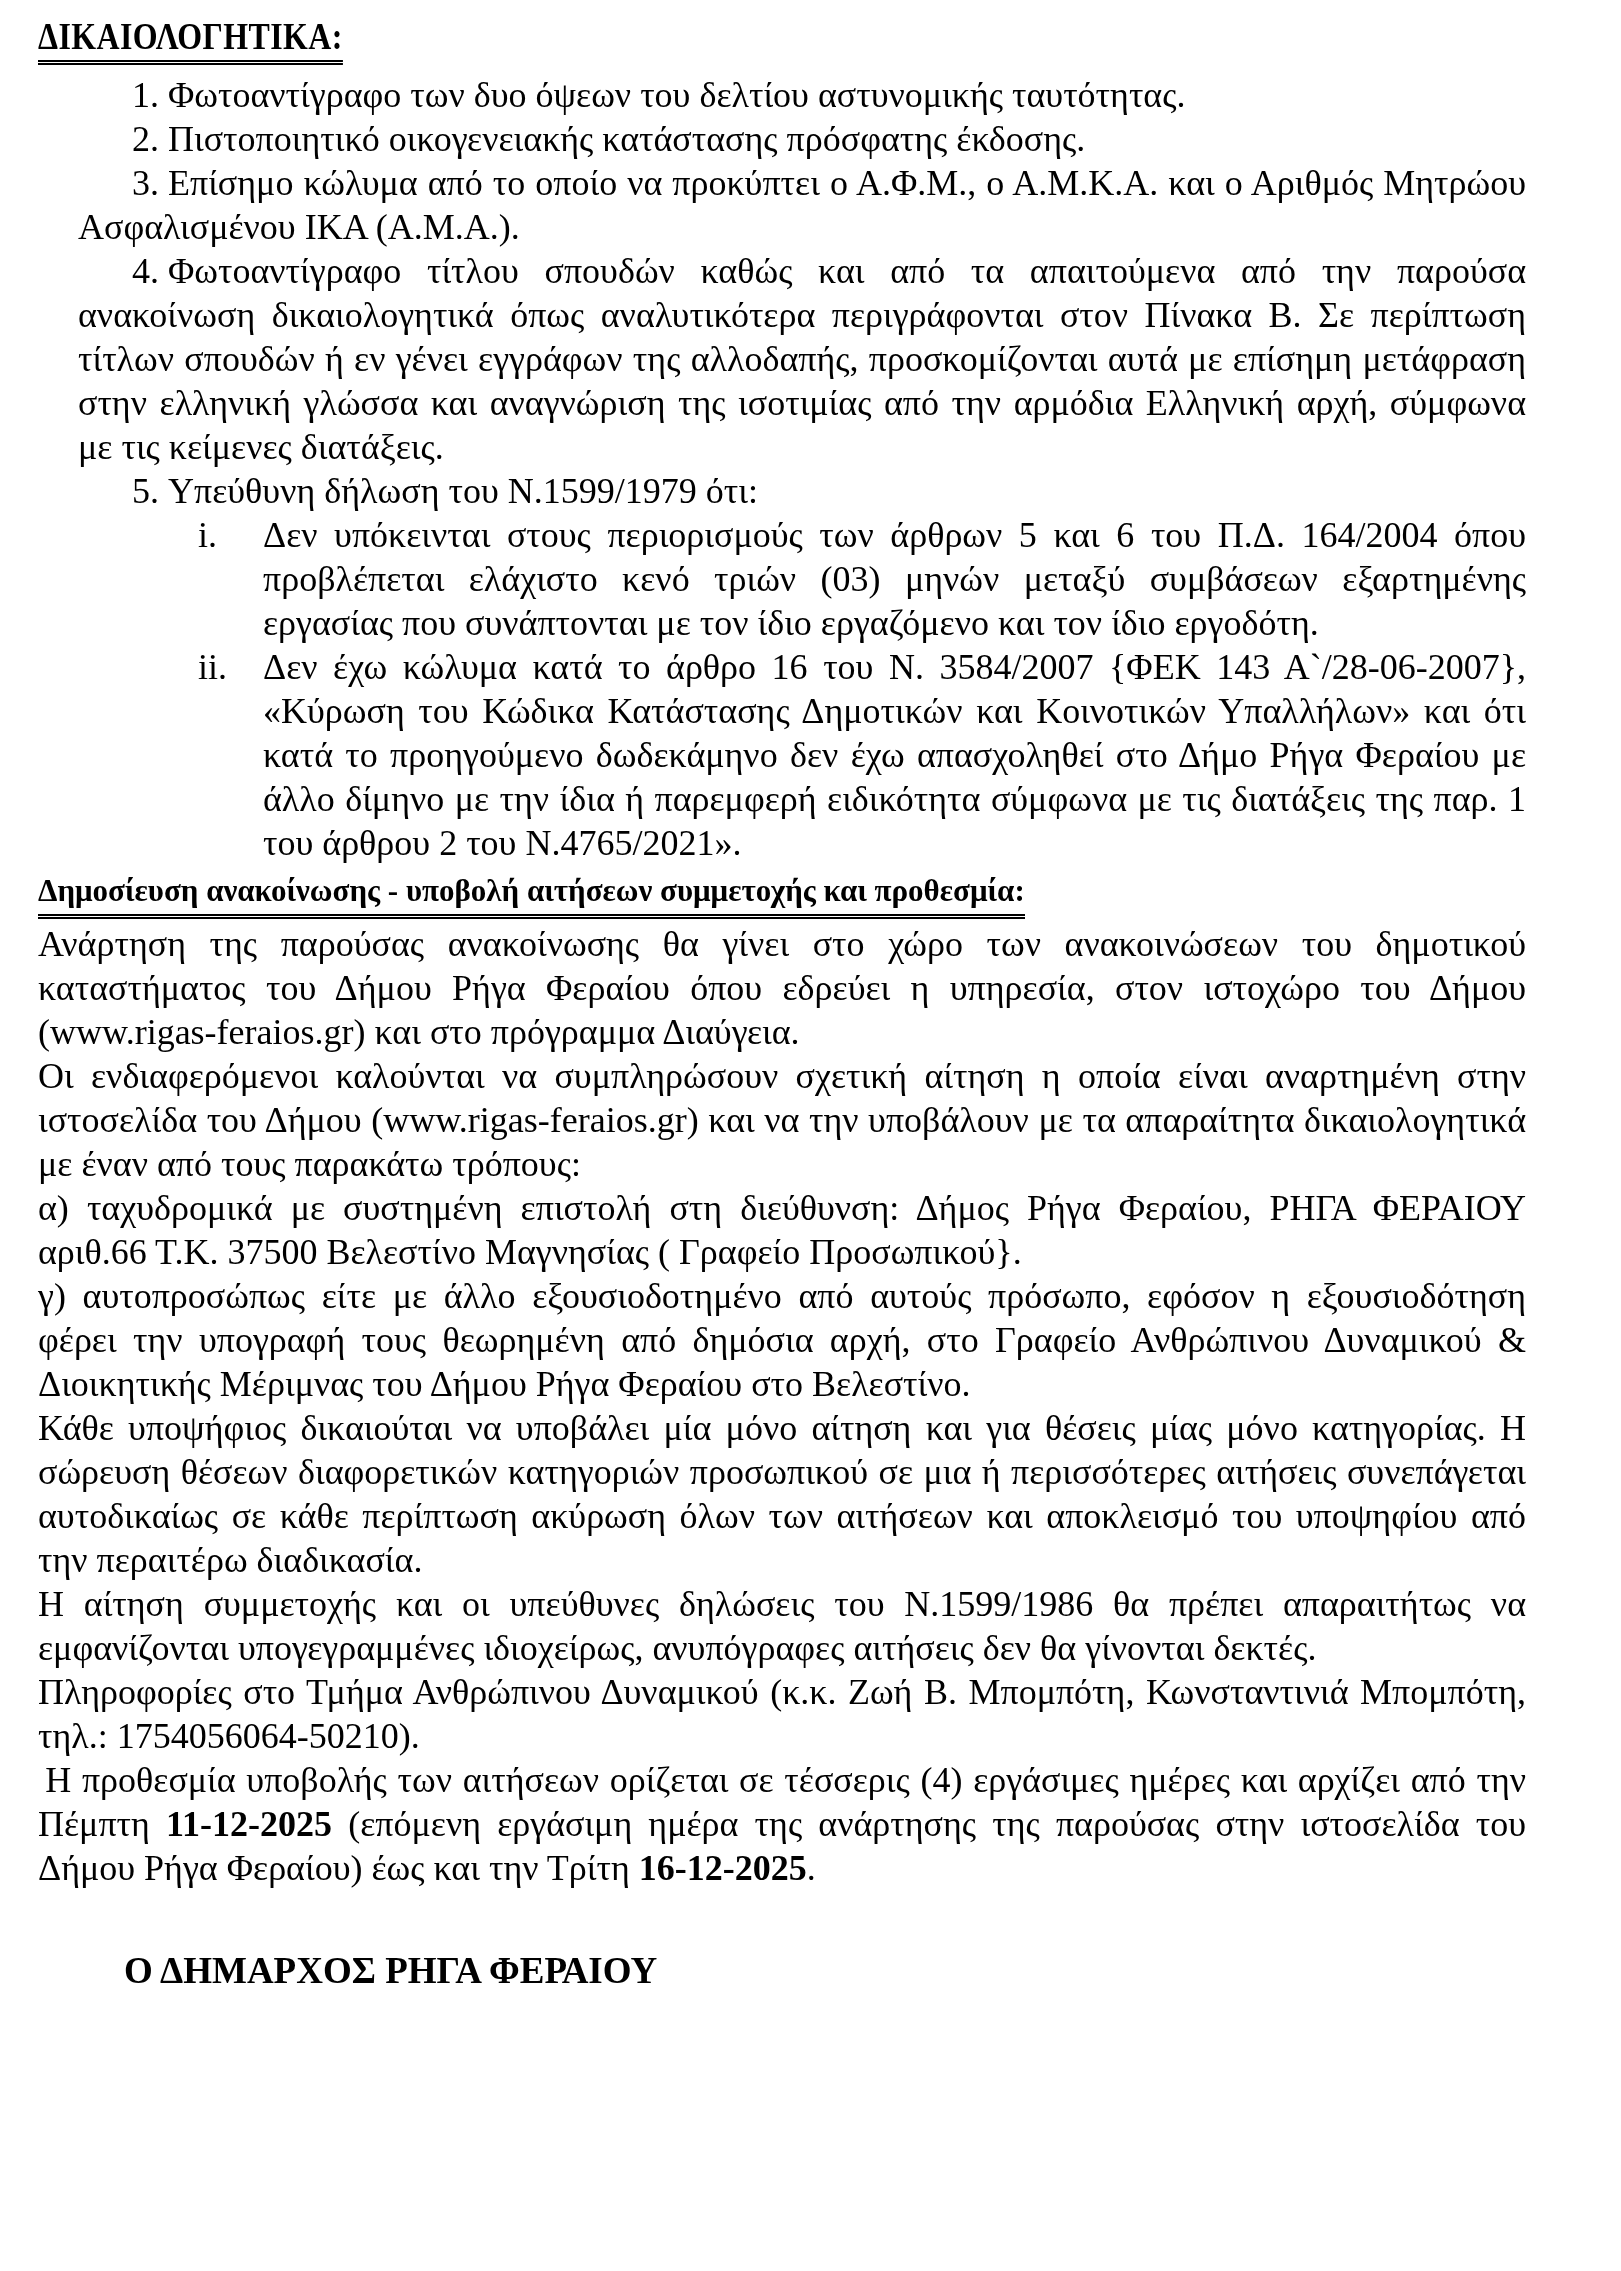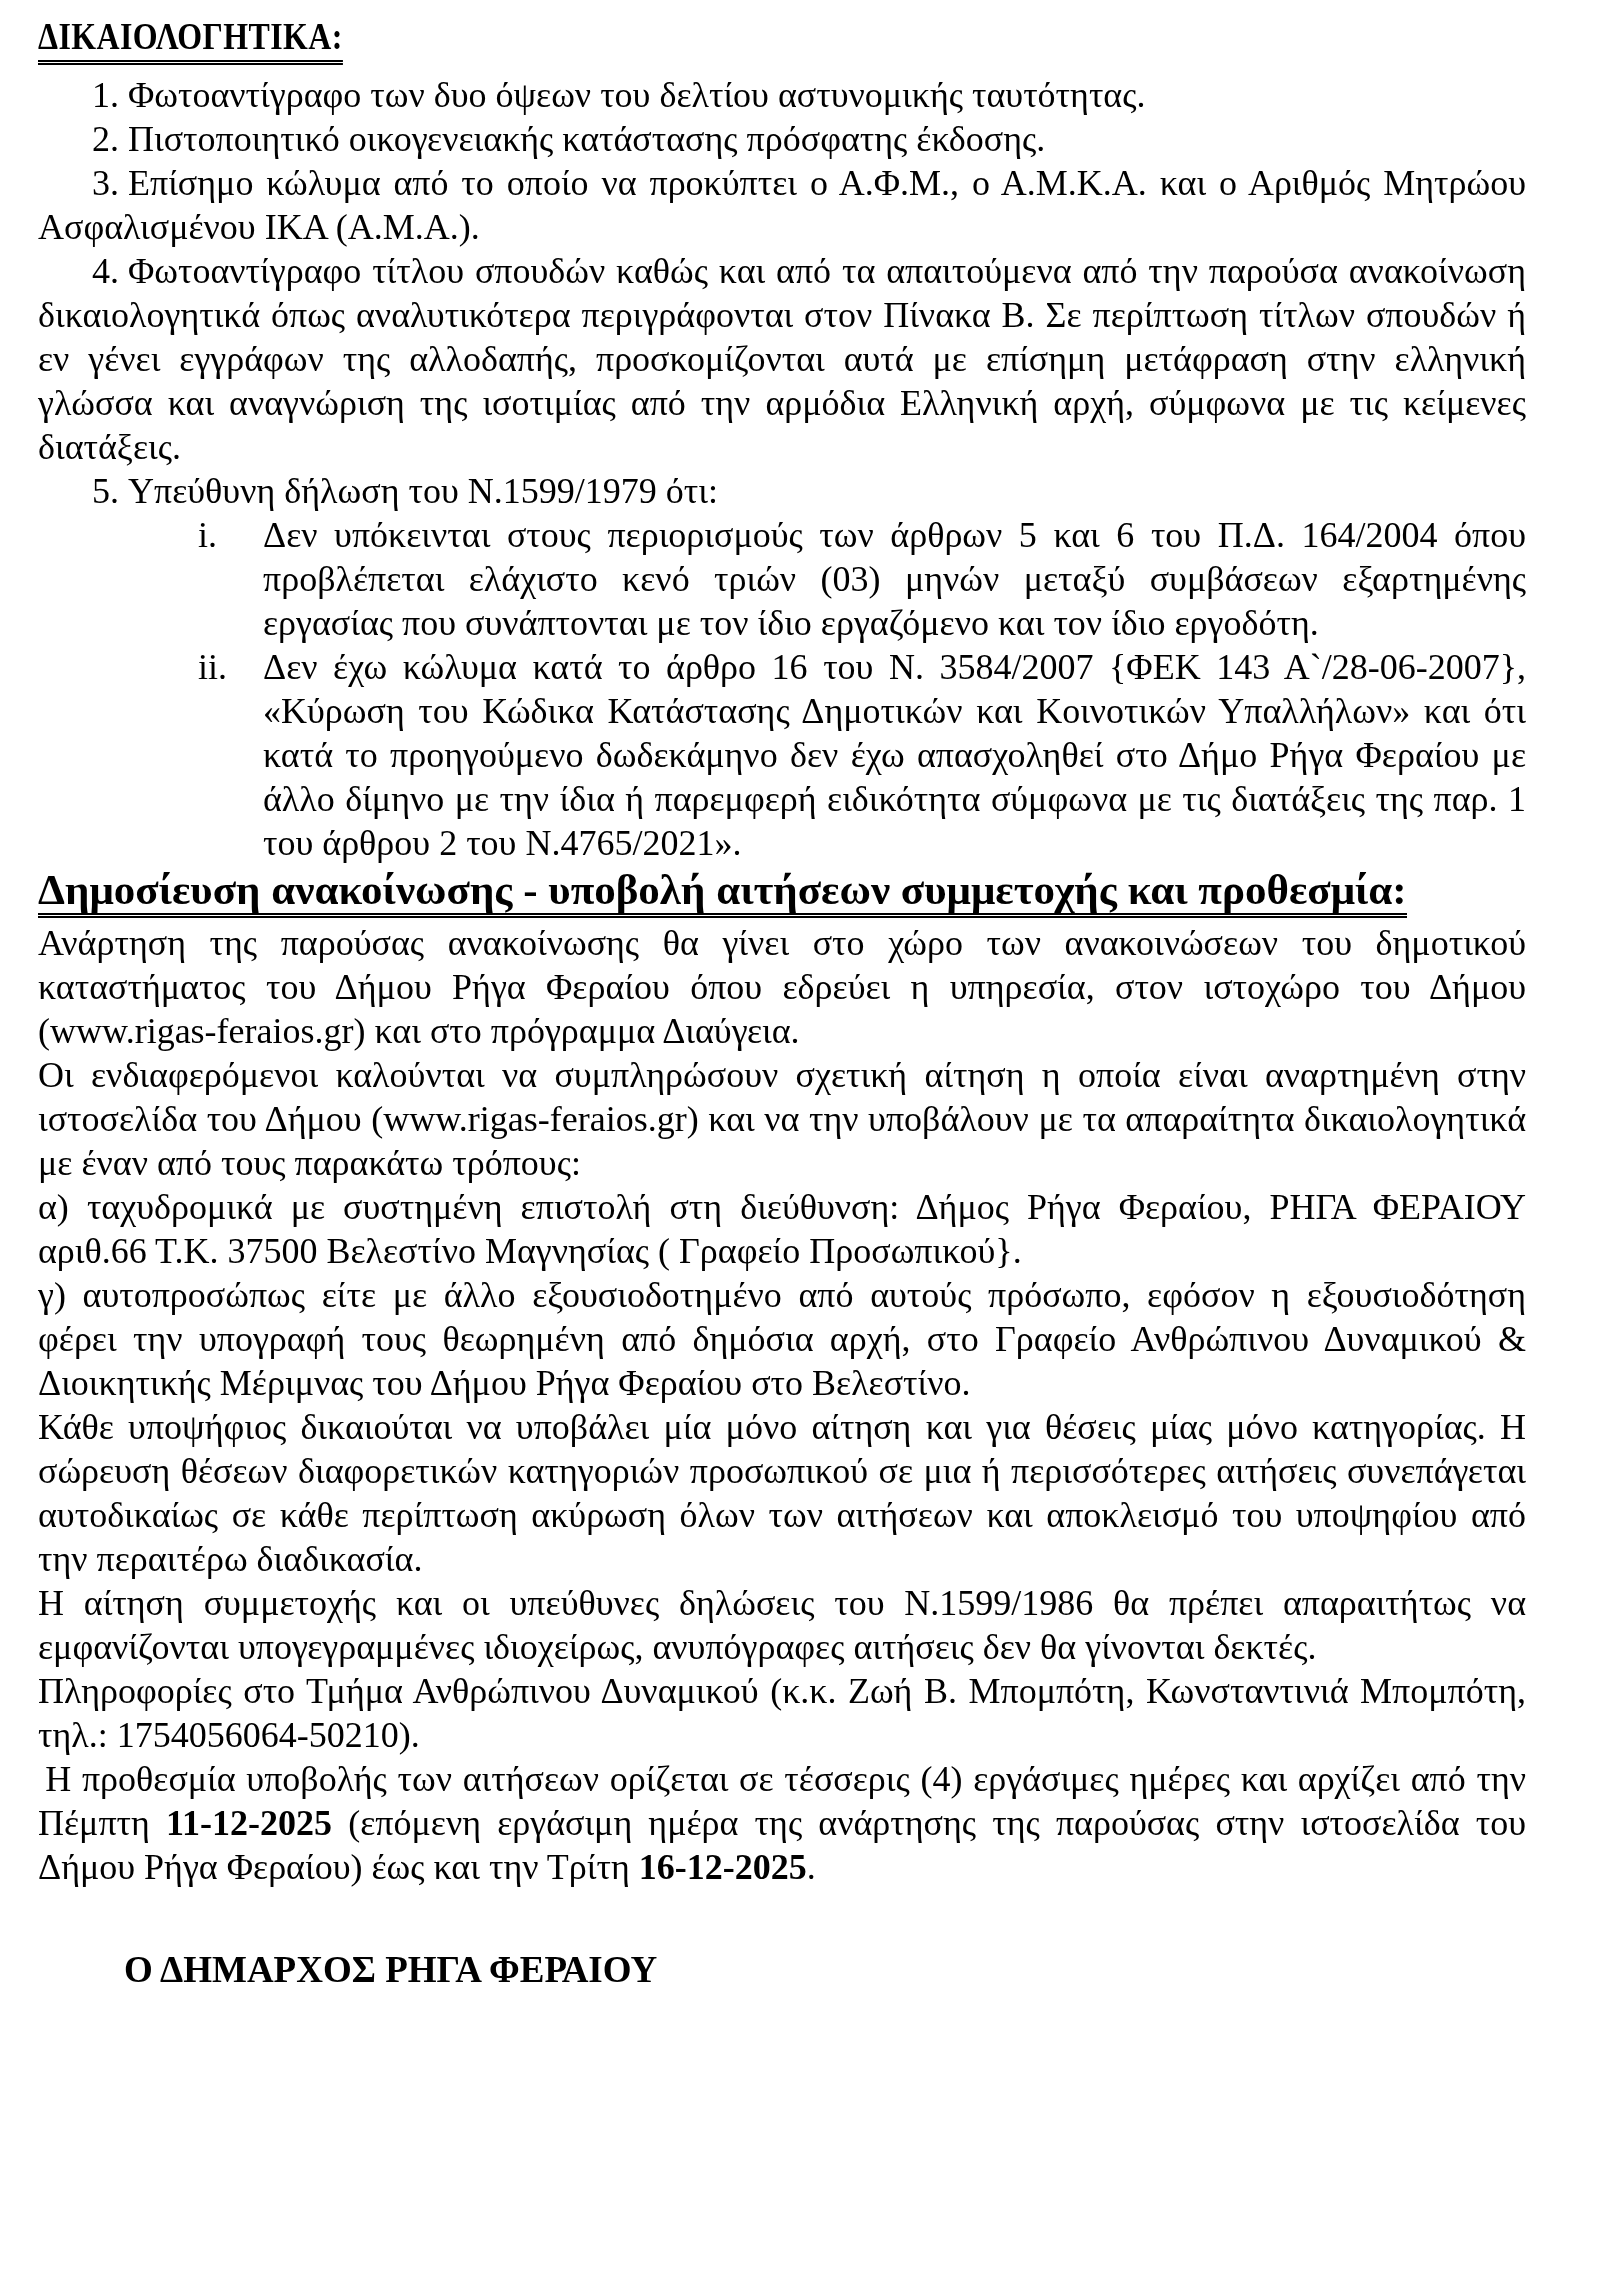--- a/index.html
+++ b/index.html
@@ -6,34 +6,34 @@
   body{
     width:1622px;min-height:2272px;
     color:#000000;
     font-family:"Liberation Serif","DejaVu Serif",serif;
     font-size:36px;line-height:44px;
     -webkit-font-smoothing:antialiased;
   }
   .page{padding:12.6px 96px 54px 38px;box-sizing:border-box;}
   p{margin:0;text-align:justify;}
   
-  .li{text-indent:54px;}
+  .li{text-indent:54px;margin-left:40px;}
   .num{display:inline-block;width:36px;text-indent:0;}
   
   .sub{margin-left:225px;text-indent:-65px;}
   .subnum{display:inline-block;width:65px;text-indent:0;}
   .h1row{margin:0 0 7.2px 0;}
   .h1{
     display:inline-block;font-weight:bold;font-size:38px;line-height:47px;
     letter-spacing:0.5px;border-bottom:5.4px double #000;padding-bottom:0.9px;
     transform:scaleX(0.84);transform-origin:left center;white-space:pre;
   }
   .h2row{margin:2.7px 0 2.7px 0;}
   .h2{
-    display:inline-block;font-weight:bold;font-size:43px;line-height:45px;
+    display:inline-block;font-weight:bold;font-size:31px;line-height:45px;
     border-bottom:5.4px double #000;padding-bottom:0.9px;white-space:pre;
   }
   .email{color:#0000ee;text-decoration:underline;cursor:pointer;}
   .bluetext{color:#0000ee;}
   .bold{font-weight:bold;}
   .deadline{text-indent:7.2px;}
   .sig{
     font-weight:bold;font-size:37px;line-height:45px;
     white-space:pre;
   }

